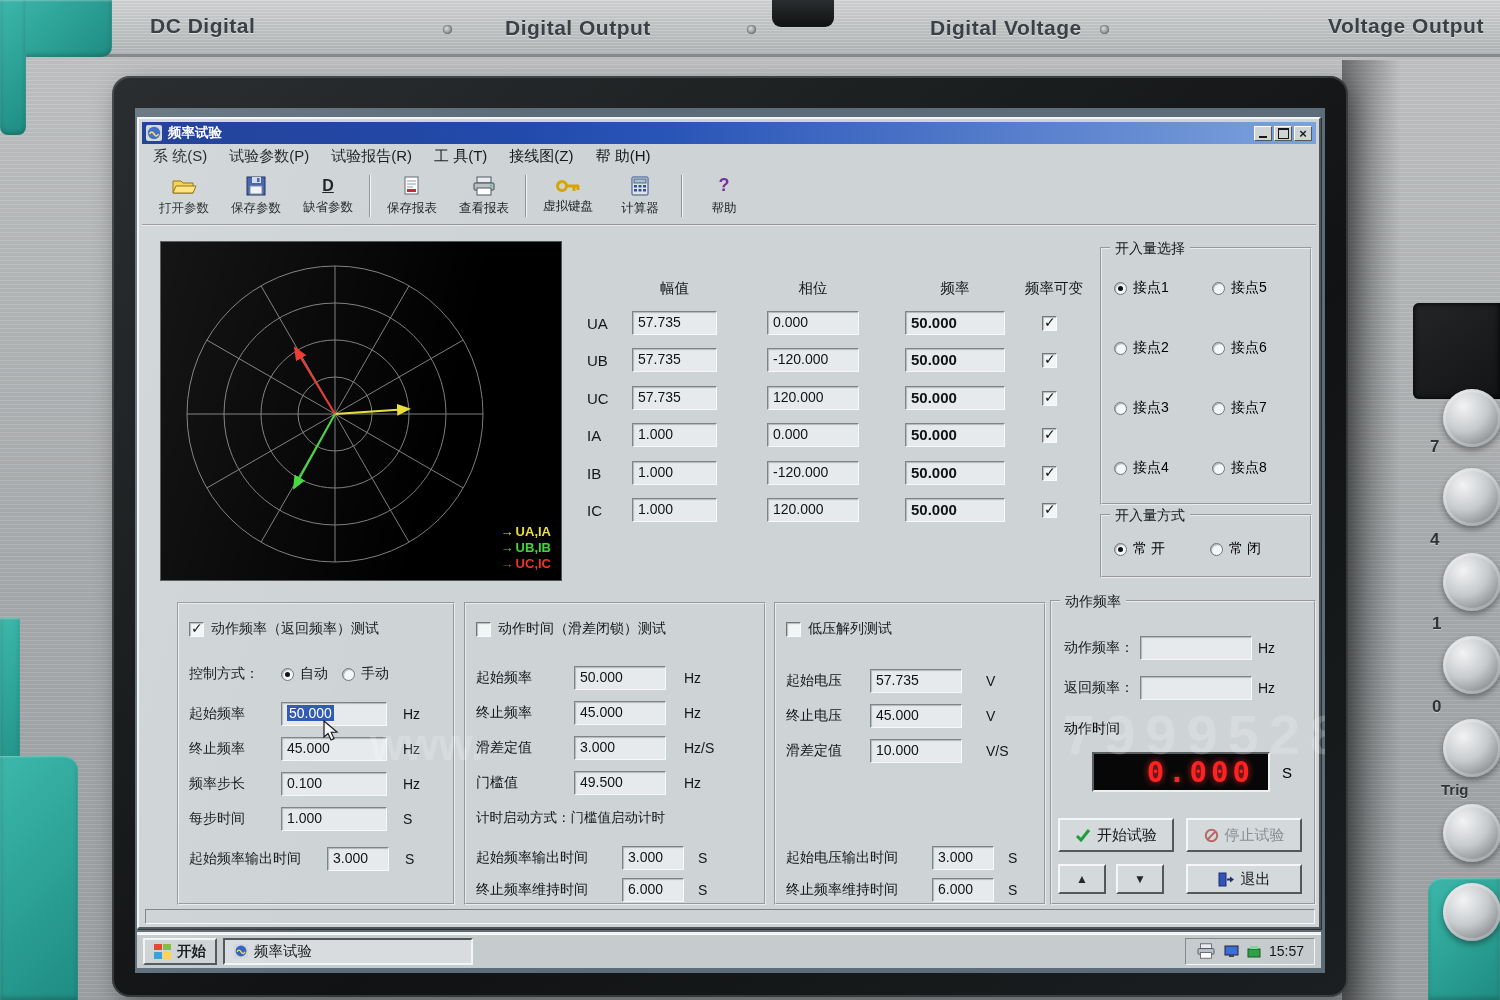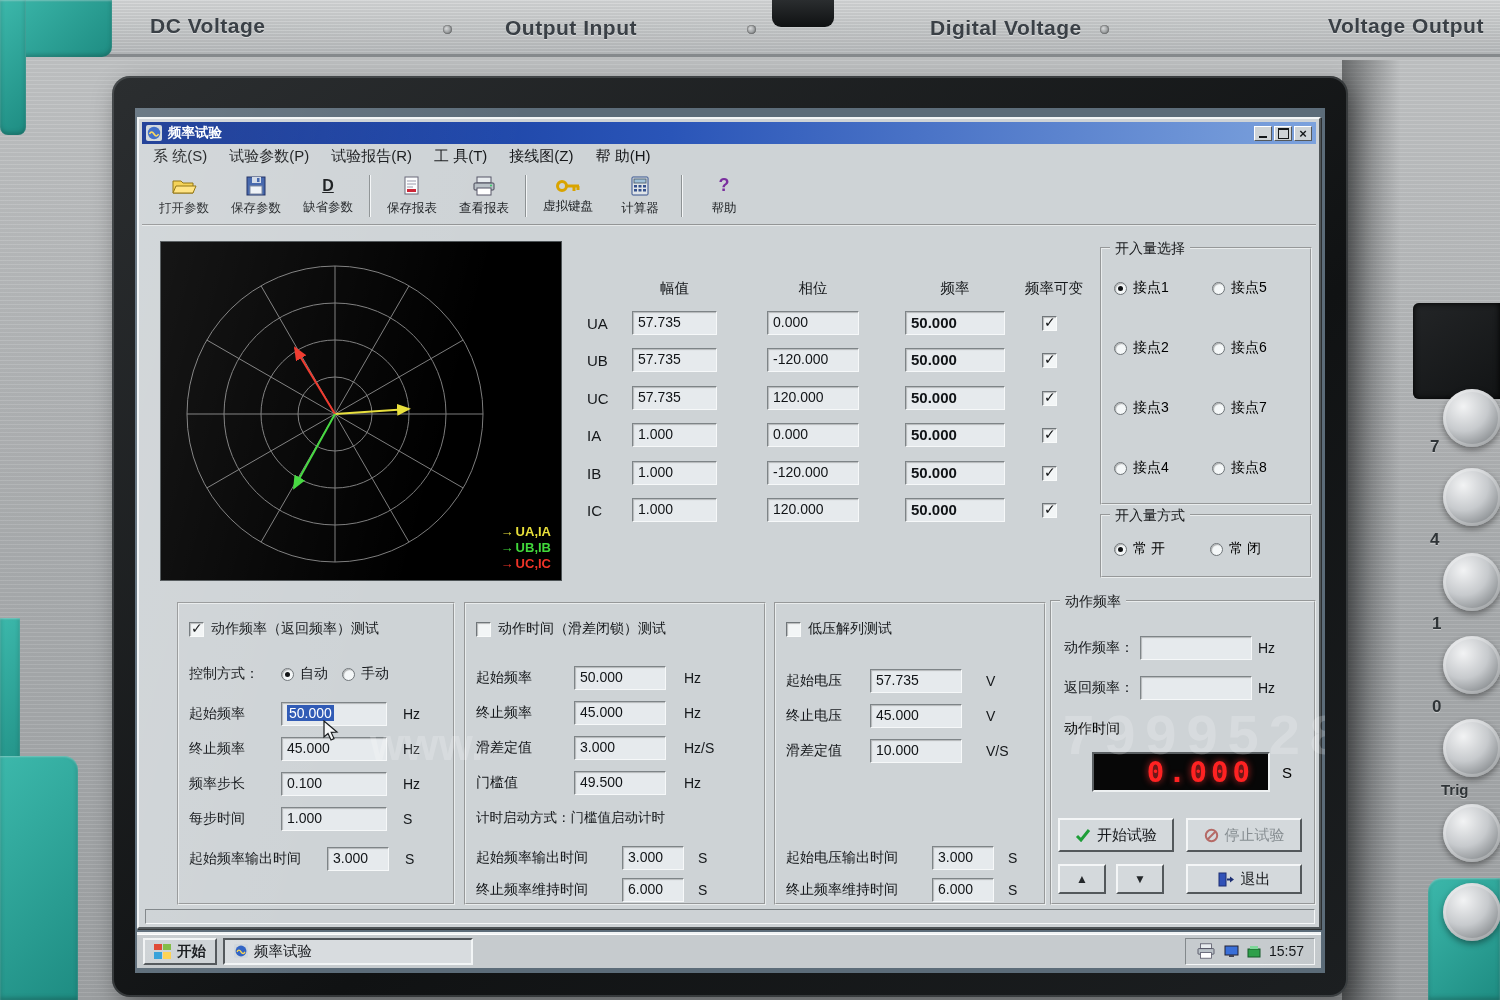--- a/index.html
+++ b/index.html
@@ -98,22 +98,22 @@
 
 .wm{color:rgba(255,255,255,.20);font-weight:bold;z-index:55;pointer-events:none;white-space:nowrap}
 .cursor{z-index:65;pointer-events:none}
 </style>
 </head>
 <body>
 
 <div id="root">
 
   <div class="a top-strip"></div>
-  <div class="a metal-label" style="left:150px;top:14px">DC Voltage</div>
-  <div class="a metal-label" style="left:505px;top:16px">Output Input</div>
+  <div class="a metal-label" style="left:150px;top:14px">DC Digital</div>
+  <div class="a metal-label" style="left:505px;top:16px">Digital Output</div>
   <div class="a metal-label" style="left:930px;top:16px">Digital Voltage</div>
   <div class="a metal-label" style="left:1328px;top:14px">Voltage Output</div>
   <div class="a screw" style="left:443px;top:25px"></div>
   <div class="a screw" style="left:747px;top:25px"></div>
   <div class="a screw" style="left:1100px;top:25px"></div>
   <div class="a clamp"></div>
 
   <div class="a teal" style="left:0;top:0;width:112px;height:57px;border-radius:0 0 10px 0"></div>
   <div class="a teal" style="left:0;top:0;width:26px;height:135px;border-radius:0 0 8px 8px"></div>
   <div class="a teal" style="left:0;top:618px;width:20px;height:176px"></div>

